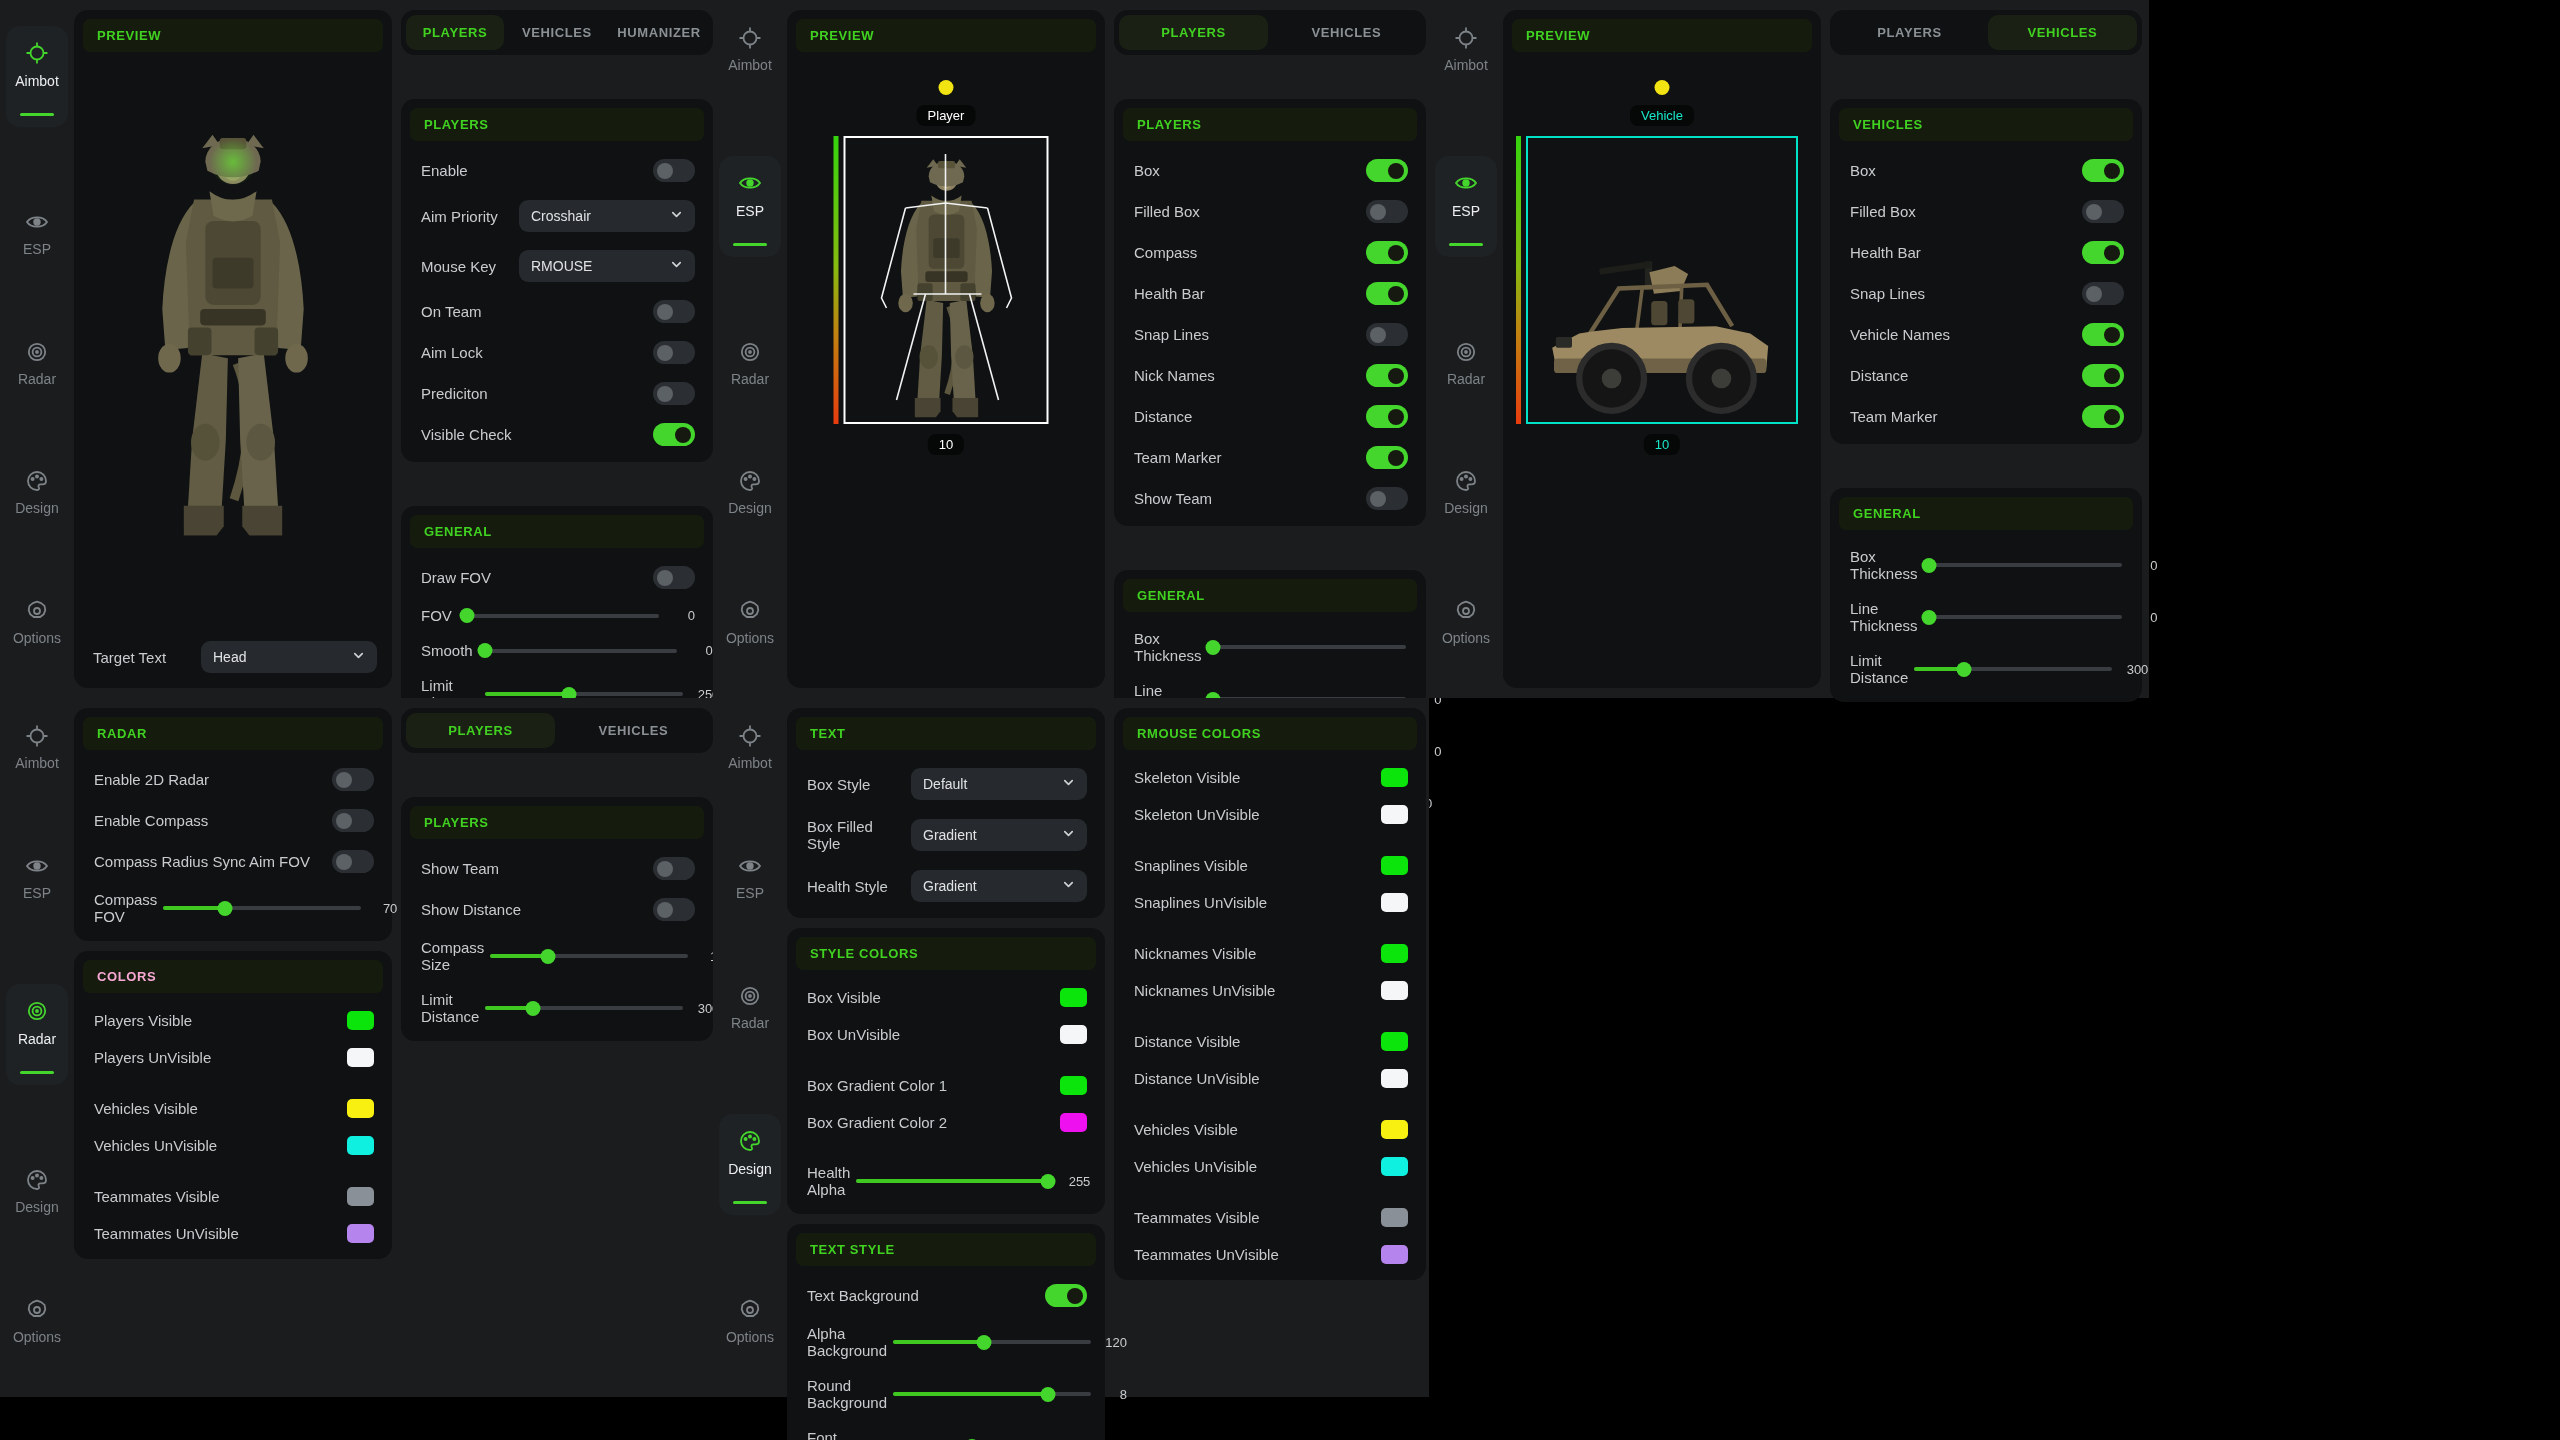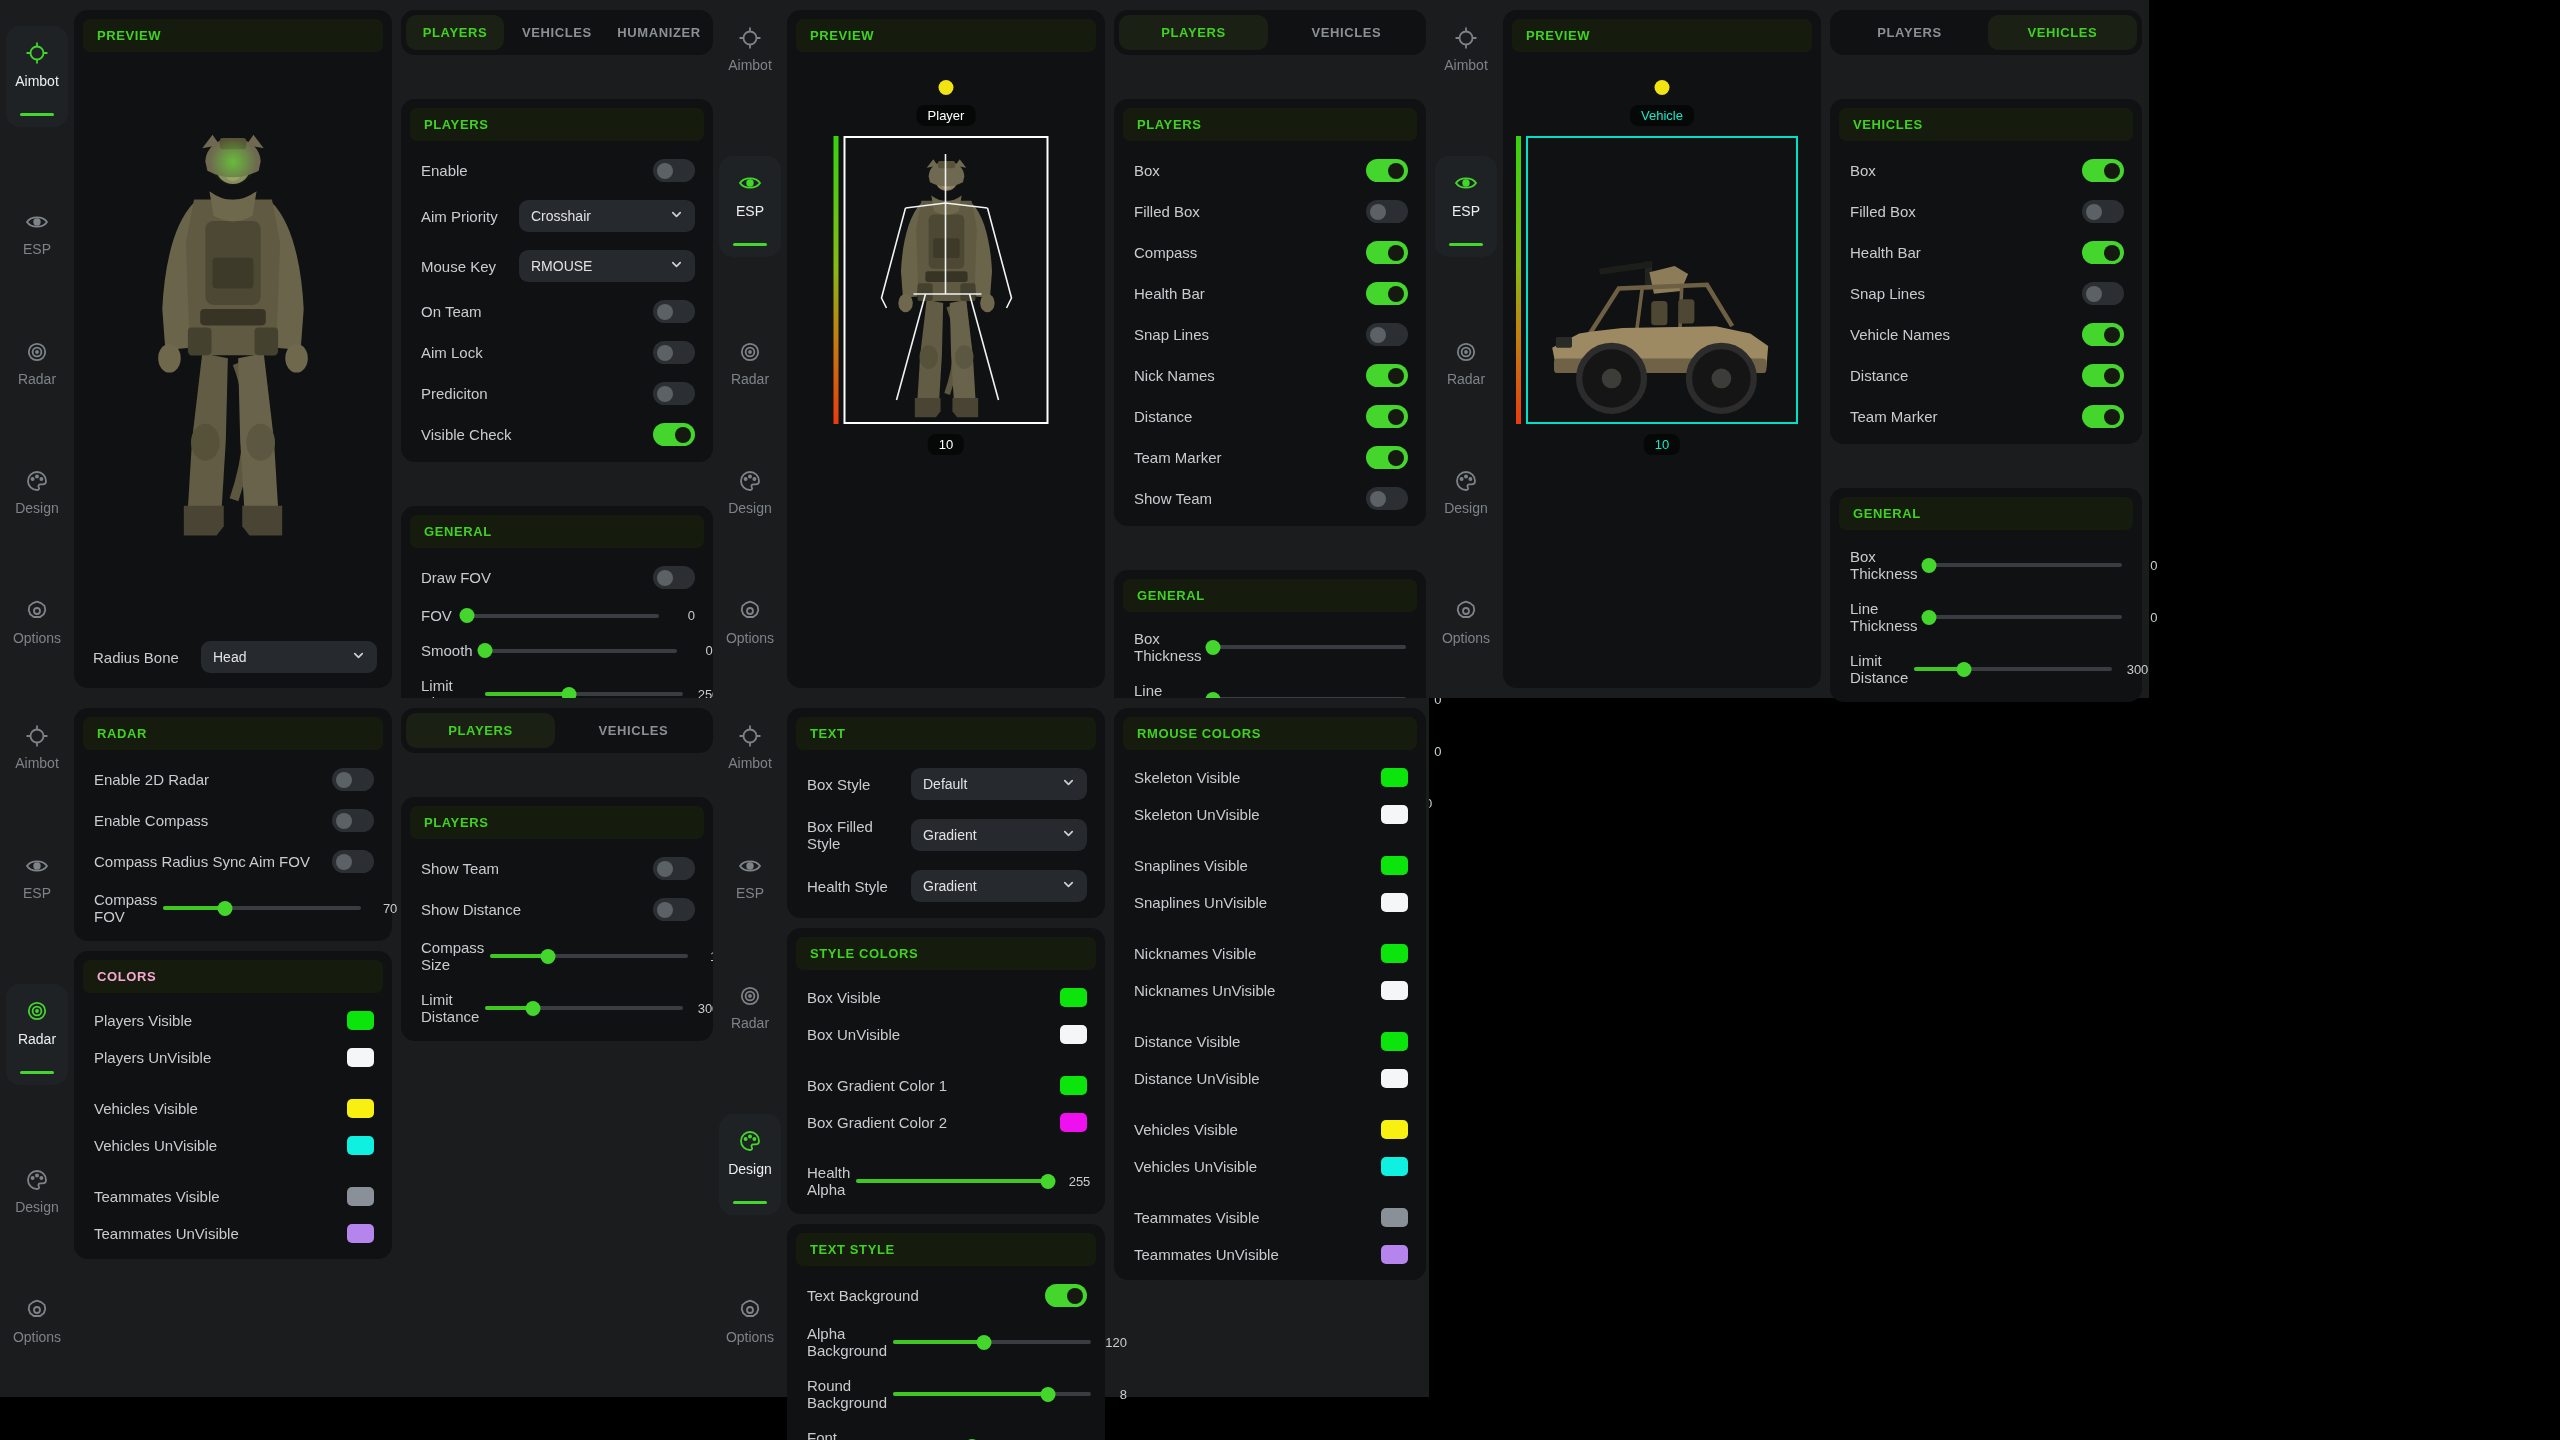--- a/index.html
+++ b/index.html
@@ -135,21 +135,21 @@
                   <circle cx="93" cy="61" r="2" fill="#1d1a12"></circle>
                   <circle cx="107" cy="61" r="2" fill="#1d1a12"></circle>
                   <path d="M73 58a27 23 0 0 1 54 0l-2 9a52 52 0 0 1-50 0Z" fill="#6e6950"></path>
                   <rect x="87" y="35" width="26" height="11" rx="3" fill="#585339"></rect>
                   <path d="M70 45l10-13 7 10Z" fill="#6e6950"></path>
                   <path d="M130 45l-10-13-7 10Z" fill="#6e6950"></path>
                 </svg></div>
               <div class="aim-glow" style="top: 86px;"></div>
             </div>
             <div class="footer-row">
-              <span class="lbl">Radius Bone</span>
+              <span class="lbl">Target Text</span>
               <div class="select">
                 <span>Head</span>
                 <span><svg viewBox="0 0 14 14" fill="none" stroke="#cfd2d4" stroke-width="1.8" stroke-linecap="round" stroke-linejoin="round">
                     <path d="M3 5l4 4 4-4"></path>
                   </svg></span>
               </div>
             </div>
           </div>
         </div>
         <div class="col col-cards">

